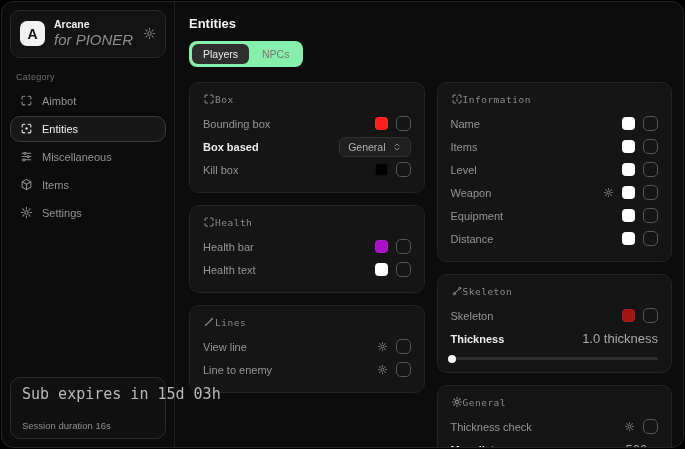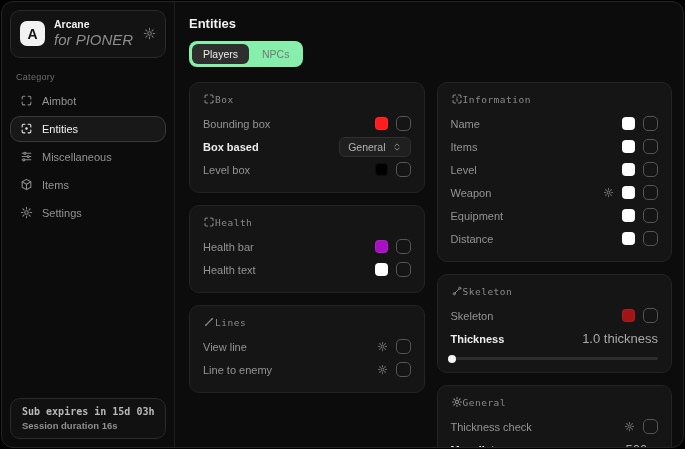--- a/index.html
+++ b/index.html
@@ -25,23 +25,23 @@
     letter-spacing:.3px; }
   .nav-item { display:flex; align-items:center; gap:9px; height:26px;
     padding:0 9px; margin-bottom:2px; border:1px solid transparent;
     border-radius:10px; color:#939393; font-size:11px; cursor:pointer; }
   .nav-item .ico { display:flex; color:#8a8a8a; }
   .nav-item.active { border-color:#3a3a3a; background:#181818; color:#f2f2f2; }
   .nav-item.active .ico { color:#e8e8e8; }
   .sub-card { position:absolute; left:8px; right:8px; bottom:8px;
     border:1px solid #2a2a2a; border-radius:10px; background:#111;
     padding:7px 11px; }
-  .sub-line1 { font-family:"DejaVu Sans Mono", monospace; font-size:10px;
-    color:#b9b9b9; white-space:nowrap;font-weight:bold; }
-  .sub-line2 { font-size:9.5px; color:#8f8f8f; margin-top:3px;font-weight:bold; }
+  .sub-line1 { font-family:"DejaVu Sans Mono", monospace; font-size:15px;
+    color:#b9b9b9; white-space:nowrap; }
+  .sub-line2 { font-size:9.5px; color:#8f8f8f; margin-top:17px; }
 
   
   .main { flex:1; padding:14px 11px 10px 14px; }
   .page-title { font-size:13px; font-weight:bold; color:#f2f2f2; }
   .tabs { display:inline-flex; gap:2px; margin-top:10px; background:#86efac;
     border-radius:8px; padding:3px; }
   .tab { font-size:10.5px; padding:4px 11px; border-radius:6px; color:#777;
     cursor:pointer; }
   .tab.active { background:#2e2e2e; color:#ececec; }
   .columns { display:flex; gap:12px; margin-top:15px; align-items:flex-start; }
@@ -189,21 +189,21 @@
             <span class="dropdown">
               <span class="dd-label">General</span>
               <span class="ico">
                 <svg width="10" height="10" viewBox="0 0 24 24" fill="none" stroke="currentColor" stroke-width="2.4" stroke-linecap="round" stroke-linejoin="round">
                   <path d="M7 9.5L12 4.5l5 5M7 14.5l5 5 5-5"></path>
                 </svg>
               </span>
             </span>
           </div>
           <div class="row">
-            <span class="row-label">Level box</span>
+            <span class="row-label">Kill box</span>
             <span class="ctrls">
               <span class="swatch" style="background-color: rgb(0, 0, 0);"></span>
               <span class="checkbox"></span>
             </span>
           </div>
         </div>
 
         <div class="card">
           <div class="card-head">
             <span class="ico">

